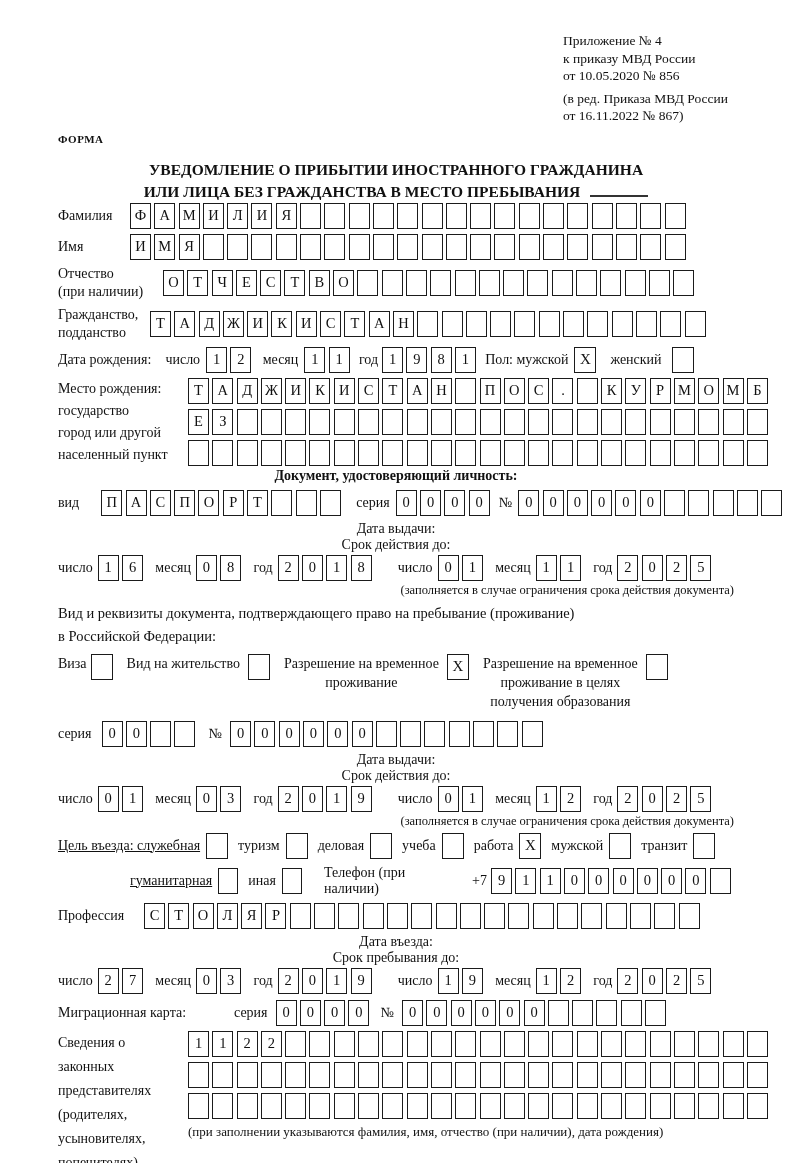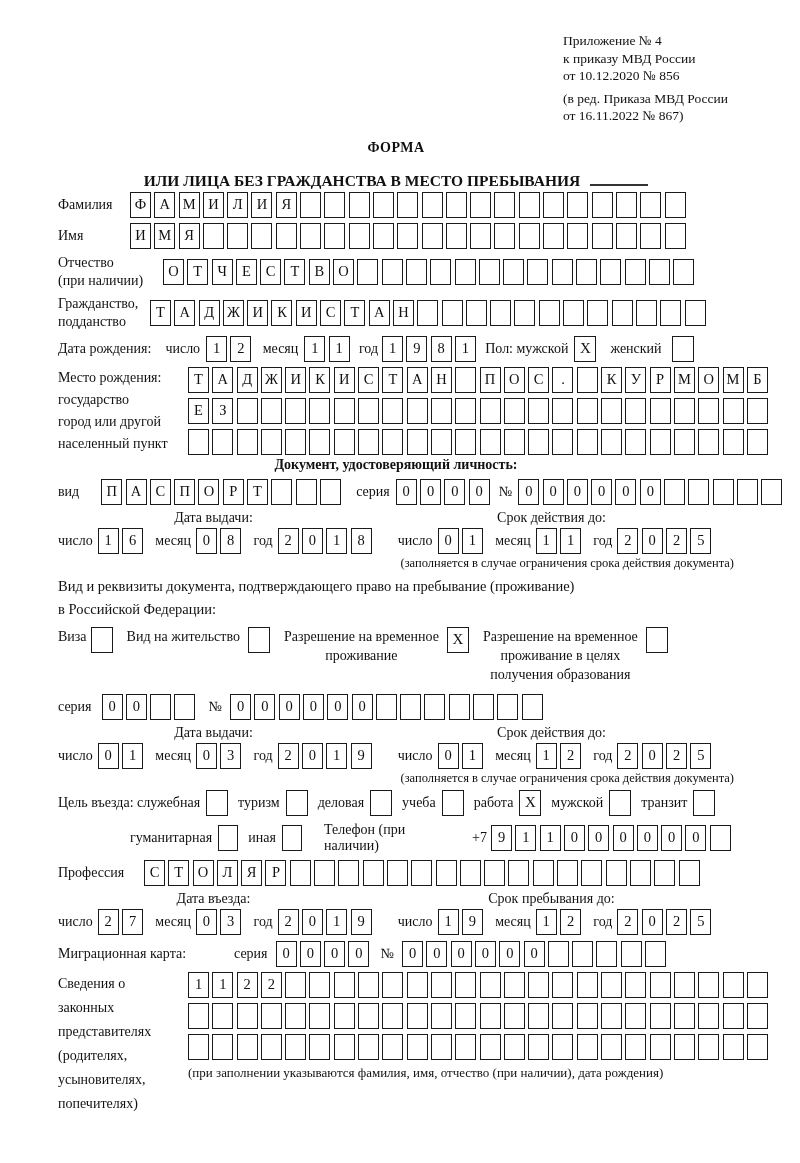--- a/index.html
+++ b/index.html
@@ -3,21 +3,21 @@
 <meta charset="utf-8">
 <style>
   html,body{margin:0;padding:0;background:#ffffff;}
   body{width:800px;height:1163px;overflow:hidden;color:#111;
        font-family:"Liberation Serif","DejaVu Serif",serif;}
   .page{box-sizing:border-box;width:788px;height:1163px;padding:32px 54px 0 58px;}
 
   
   .hdr{margin-left:505px;font-size:13.5px;line-height:17.5px;}
   .hdr .gap{margin-top:5px;}
-  .forma{text-align:center;font-weight:bold;font-size:14px;margin-top:15px;letter-spacing:.5px;}
+  .forma{text-align:left;font-weight:bold;font-size:11px;margin-top:8px;letter-spacing:.5px;}
 
   
   .title{text-align:center;font-weight:bold;font-size:15.5px;line-height:22px;margin-top:14px;}
   .t-underline{display:inline-block;width:58px;border-bottom:2px solid #333;margin-left:10px;}
 
   .sec-head{text-align:center;font-weight:bold;font-size:14.5px;margin:20px 0 16px 0;letter-spacing:.2px;}
 
   
   .row{display:flex;align-items:center;margin-bottom:5px;}
   .row.top{align-items:center;}
@@ -28,61 +28,62 @@
   .w130{flex:0 0 130px;}
   .boxes{white-space:nowrap;line-height:0;}
   .cbox{display:inline-block;box-sizing:border-box;width:21px;height:26px;border:1.7px solid #1b1b1b;
         margin-right:3.3px;text-align:center;font-size:14.5px;line-height:23px;vertical-align:middle;
         background:#fff;}
   .cb{display:inline-block;box-sizing:border-box;width:22px;height:26px;border:1.7px solid #1b1b1b;
       text-align:center;font-size:15px;line-height:23px;vertical-align:middle;background:#fff;}
 
   
   .datepair{margin-bottom:2px;}
-  .datehead{display:flex;font-size:14px;font-weight:bold;}
+  .datehead{display:flex;font-size:14px;font-weight:bold;flex-direction:column;}
   .datehead .dh-l{flex:0 0 46%;text-align:center;}
   .datehead .dh-r{flex:1;text-align:center;}
   .dateline{display:flex;align-items:center;margin-top:2px;}
   .dgroup{display:flex;align-items:center;flex:0 0 46%;}
   .dgroup2{display:flex;align-items:center;flex:1;padding-left:14px;}
   .dgroup .lbl,.dgroup2 .lbl{margin-right:5px;}
   .dgroup .boxes,.dgroup2 .boxes{margin-right:9px;}
   .note{font-size:12.5px;text-align:right;margin-top:2px;margin-bottom:4px;}
 
   .para{font-size:14.5px;line-height:23px;}
 
   
   .opts{display:flex;align-items:flex-start;margin:6px 0 10px 0;font-size:14px;}
   .opt{display:flex;align-items:flex-start;margin-right:14px;}
   .opt .olbl{text-align:center;line-height:19px;margin-right:8px;}
   .opt .cb{flex:0 0 auto;}
 
   .purline{display:flex;align-items:center;font-size:14px;margin-bottom:6px;flex-wrap:nowrap;}
   .purline .pl{margin:0 6px 0 10px;}
-  .purline .pl:first-child{margin-left:0;}
+  .purline .pl:first-child{margin-left:0;text-decoration:underline;}
 
   .repwrap{display:flex;align-items:flex-start;margin-top:2px;}
   .repboxes .boxes{display:block;margin-bottom:5px;}
   .repnote{font-size:13px;margin-top:4px;}
 </style>
 </head>
 <body>
 
 <div class="page">
 
   <div class="hdr">
     <div>Приложение № 4</div>
     <div>к приказу МВД России</div>
-    <div>от 10.12.2020 № 856</div>
+    <div>от 10.05.2020 № 856</div>
     <div class="gap">(в ред. Приказа МВД России</div>
     <div>от 16.11.2022 № 867)</div>
   </div>
   <div class="forma">ФОРМА</div>
 
   <div class="title">
+    <div>УВЕДОМЛЕНИЕ О ПРИБЫТИИ ИНОСТРАННОГО ГРАЖДАНИНА</div>
     <div><span>ИЛИ ЛИЦА БЕЗ ГРАЖДАНСТВА В МЕСТО ПРЕБЫВАНИЯ</span><span class="t-underline"></span></div>
   </div>
 
 
   <div class="row">
     <div class="lbl w72">Фамилия</div>
     <div class="boxes"><span class="cbox">Ф</span><span class="cbox">А</span><span class="cbox">М</span><span class="cbox">И</span><span class="cbox">Л</span><span class="cbox">И</span><span class="cbox">Я</span><span class="cbox"></span><span class="cbox"></span><span class="cbox"></span><span class="cbox"></span><span class="cbox"></span><span class="cbox"></span><span class="cbox"></span><span class="cbox"></span><span class="cbox"></span><span class="cbox"></span><span class="cbox"></span><span class="cbox"></span><span class="cbox"></span><span class="cbox"></span><span class="cbox"></span><span class="cbox"></span></div>
   </div>
 
   <div class="row">

